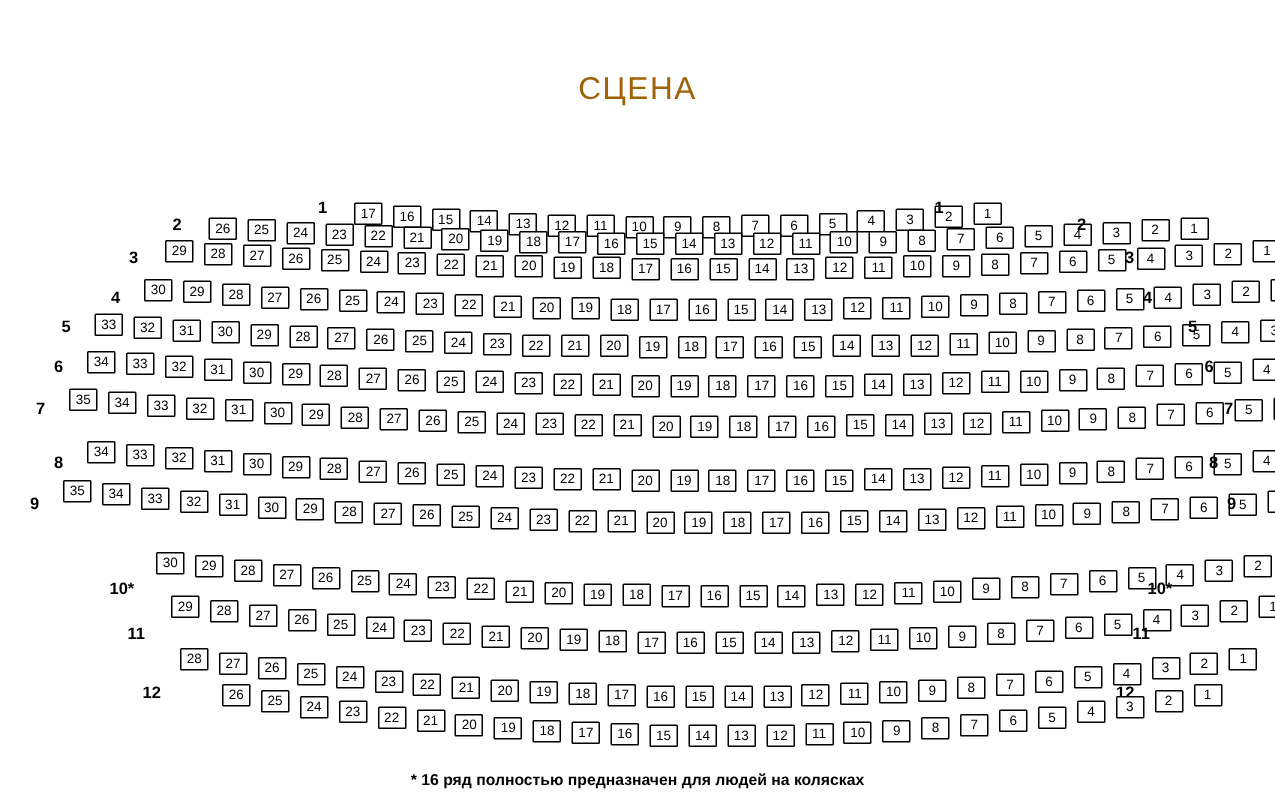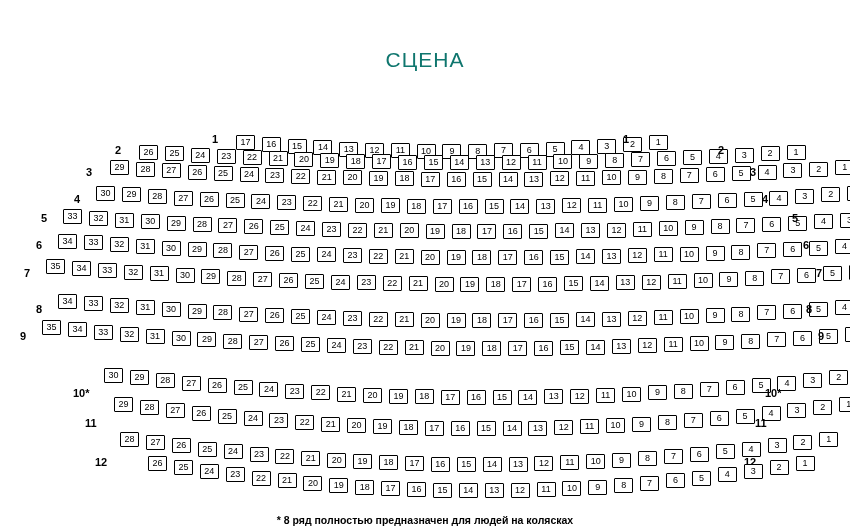--- a/index.html
+++ b/index.html
@@ -15,21 +15,21 @@
     overflow: hidden;
   }
   #stage-title {
     position: absolute;
     top: 34px;
     left: 0;
     width: 850px;
     text-align: center;
     font-size: 21px;
     font-weight: normal;
-    color: #0f766e;
+    color: #a16207;
     letter-spacing: 1px;
   }
   #seat-map {
     position: absolute;
     top: 0;
     left: 0;
     width: 850px;
     height: 532px;
   }
   .seat {
@@ -460,13 +460,13 @@
     <div class="seat" style="left: 614.2px; top: 477.773px;">8</div>
     <div class="seat" style="left: 640.1px; top: 475.699px;">7</div>
     <div class="seat" style="left: 666px; top: 473.28px;">6</div>
     <div class="seat" style="left: 691.9px; top: 470.515px;">5</div>
     <div class="seat" style="left: 717.8px; top: 467.405px;">4</div>
     <div class="seat" style="left: 743.7px; top: 463.949px;">3</div>
     <div class="seat" style="left: 769.6px; top: 460.147px;">2</div>
     <div class="seat" style="left: 795.5px; top: 456px;">1</div>
   </div>
 
-<div id="footnote">* 8 ряд полностью предназначен для людей на колясках</div>
+<div id="footnote">* 16 ряд полностью предназначен для людей на колясках</div>
 
 </body></html>

